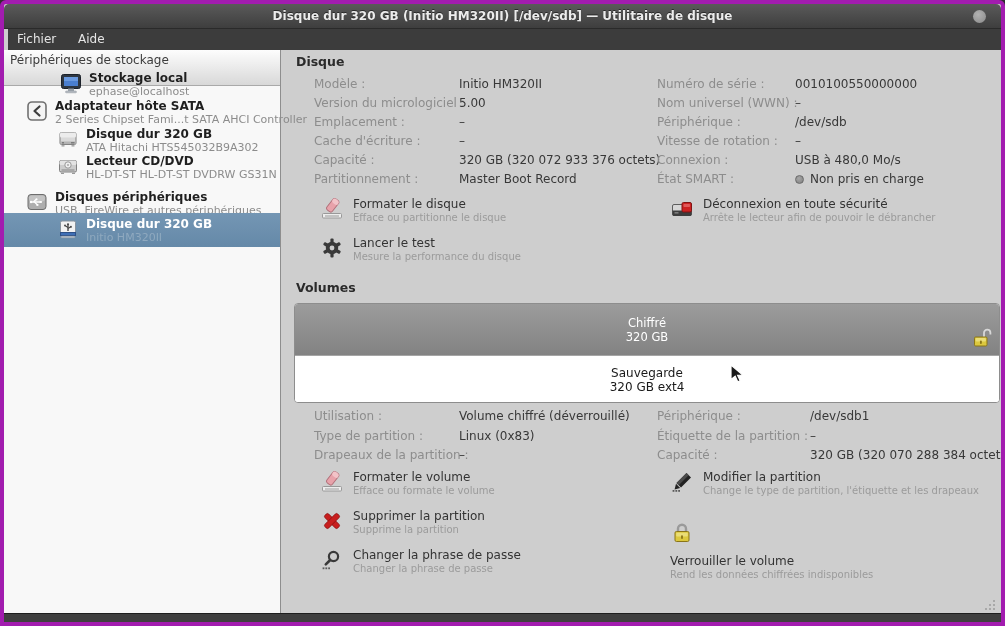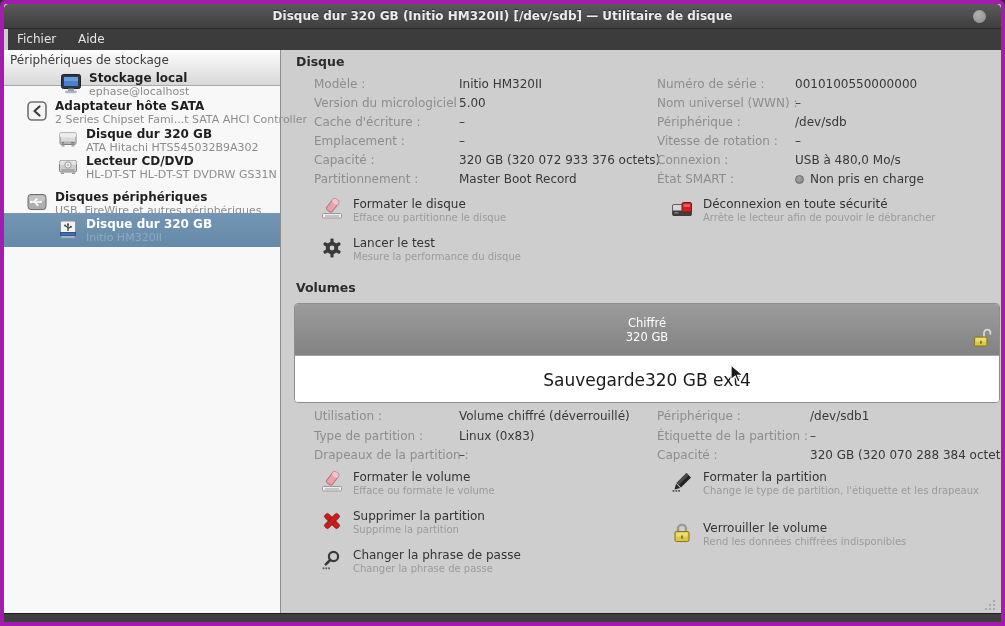--- a/index.html
+++ b/index.html
@@ -81,22 +81,22 @@
   }
   .encband {
     position:relative; height:52px;
     background:linear-gradient(#9c9c9c,#828282);
     border-bottom:1px solid #a5a5a5;
     display:flex; flex-direction:column; align-items:center; justify-content:center;
     color:#fff; font-size:11.5px; line-height:14px;
   }
   .fsband {
     position:relative; height:47px; background:#ffffff;
-    display:flex; flex-direction:row; align-items:center; justify-content:center;
-    color:#1a1a1a; font-size:17px; line-height:14px;
+    display:flex; flex-direction:column; align-items:center; justify-content:center;
+    color:#1a1a1a; font-size:12px; line-height:14px;
   }
   .openlock { position:absolute; right:7px; bottom:3px; }
   .cursor { position:absolute; left:726px; top:360px; }
   
   .bottomstrip {
     position:absolute; left:0; bottom:0; width:100%; height:9px;
     background:#3f3f3f; border-top:1px solid #1e1e1e;
   }
   .grip { position:absolute; right:4px; bottom:11px; width:14px; height:14px; }
 </style>
@@ -222,22 +222,22 @@
         <div class="ssub">Initio HM320II</div>
       </span>
     </div>
   </div>
 
   <div class="section-title" style="left:292px; top:50px;">Disque</div>
 
   <div class="details" style="left:310px; top:73px;">
     <div class="drow"><span class="lbl w145">Modèle :</span><span class="val">Initio HM320II</span></div>
     <div class="drow"><span class="lbl w145">Version du micrologiciel :</span><span class="val">5.00</span></div>
+    <div class="drow"><span class="lbl w145">Emplacement :</span><span class="val">–</span></div>
     <div class="drow"><span class="lbl w145">Cache d'écriture :</span><span class="val">–</span></div>
-    <div class="drow"><span class="lbl w145">Emplacement :</span><span class="val">–</span></div>
     <div class="drow"><span class="lbl w145">Capacité :</span><span class="val">320 GB (320 072 933 376 octets)</span></div>
     <div class="drow"><span class="lbl w145">Partitionnement :</span><span class="val">Master Boot Record</span></div>
   </div>
 
   <div class="details" style="left:653px; top:73px;">
     <div class="drow"><span class="lbl w138">Numéro de série :</span><span class="val">0010100550000000</span></div>
     <div class="drow"><span class="lbl w138">Nom universel (WWN) :</span><span class="val">–</span></div>
     <div class="drow"><span class="lbl w138">Périphérique :</span><span class="val">/dev/sdb</span></div>
     <div class="drow"><span class="lbl w138">Vitesse de rotation :</span><span class="val">–</span></div>
     <div class="drow"><span class="lbl w138">Connexion :</span><span class="val">USB à 480,0 Mo/s</span></div>
@@ -389,26 +389,26 @@
           <polygon points="16.5,3 21,7.5 11,17.5 6.5,13"></polygon>
           <polygon points="6,13.8 10.2,18 4.6,19.4"></polygon>
         </g>
         <polygon points="16.5,3 18.7,5.2 8.7,15.2 6.5,13" fill="#4a4a4a"></polygon>
         <rect x="2.6" y="20" width="1.8" height="1.8" fill="#5a5a5a"></rect>
         <rect x="5.4" y="20" width="1.8" height="1.8" fill="#5a5a5a"></rect>
         <rect x="8.2" y="20" width="1.8" height="1.8" fill="#5a5a5a"></rect>
       </svg>
     </span>
     <span style="max-width:300px;">
-      <div class="atitle">Formater la partition</div>
+      <div class="atitle">Modifier la partition</div>
       <div class="asub" style="max-width:290px; white-space:normal;">Change le type de partition, l'étiquette et les drapeaux</div>
     </span>
   </div>
 
-  <div class="action" style="left:666px; top:517px; width:320px;">
+  <div class="action" style="left:666px; top:517px; width:320px;flex-direction:column;">
     <span class="ico">
       <svg width="24" height="24" viewBox="0 0 24 24">
         <path d="M8,11 V7.8 a4,4 0 0 1 8,0 V11" fill="none" stroke="#9a9a9a" stroke-width="2.4"></path>
         <rect x="5" y="10.5" width="14" height="10" rx="1.4" fill="#dcc83e" stroke="#8a7518"></rect>
         <rect x="6.2" y="11.7" width="11.6" height="3.8" rx="1" fill="#eadd77"></rect>
         <rect x="11.1" y="14.2" width="1.8" height="3.8" rx="0.9" fill="#8a7518"></rect>
       </svg>
     </span>
     <span style="max-width:300px;">
       <div class="atitle">Verrouiller le volume</div>

